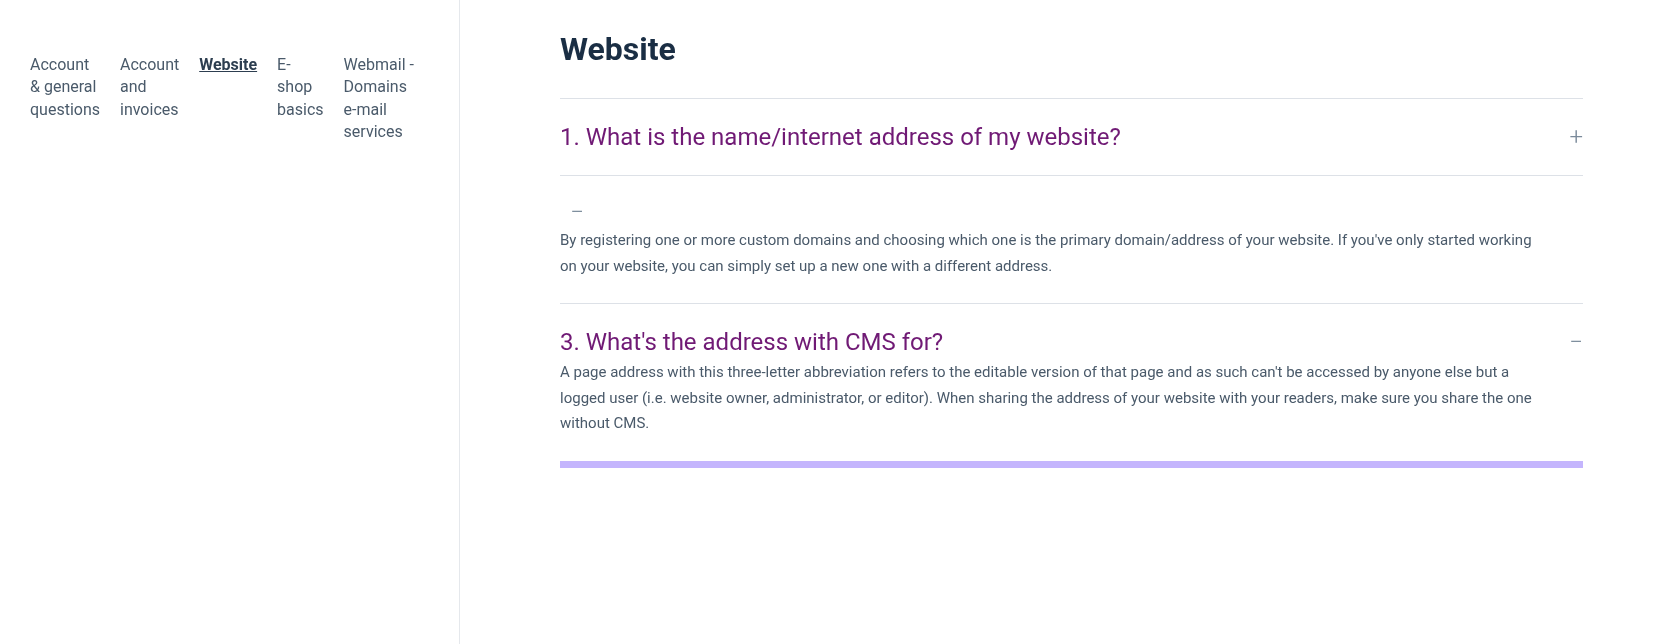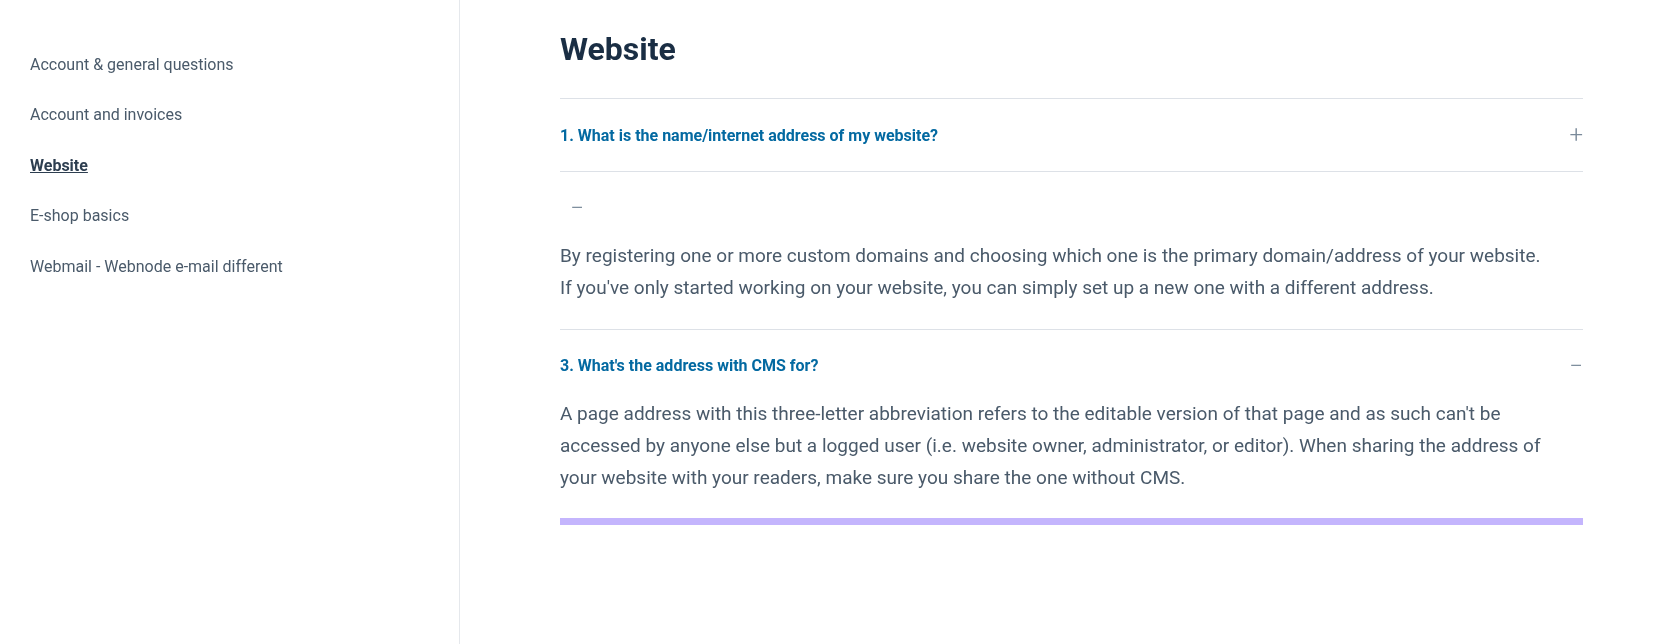--- a/index.html
+++ b/index.html
@@ -20,21 +20,21 @@
     .sidebar {
       width: 460px;
       min-width: 460px;
       padding: 40px 30px 40px 20px;
       border-right: 1px solid #e5e8ec;
     }
 
     .sidebar-nav {
       list-style: none;
       display: flex;
-      flex-direction: column;
+      flex-direction: row;
       gap: 0;
     }
 
     .sidebar-nav li {
       padding: 14px 10px;
       cursor: pointer;
     }
 
     .sidebar-nav li a {
       text-decoration: none;
@@ -76,55 +76,55 @@
     }
 
     .faq-question-row {
       display: flex;
       justify-content: space-between;
       align-items: center;
       cursor: pointer;
     }
 
     .faq-question {
-      font-size: 16px;
-      font-weight: 700;
-      color: #0369a1;
+      font-size: 24px;
+      font-weight: 400;
+      color: #701a75;
       flex: 1;
       padding-right: 20px;
     }
 
     .faq-toggle {
       font-size: 24px;
       font-weight: 300;
       color: #7a8a9a;
       min-width: 24px;
       text-align: right;
       line-height: 1;
     }
 
     .faq-answer {
-      margin-top: 20px;
-      font-size: 19px;
+      margin-top: 4px;
+      font-size: 15px;
       color: #4a5a6a;
       line-height: 1.7;
       padding-right: 40px;
     }
   </style>
 </head>
 <body>
 
 <div class="sidebar">
   <ul class="sidebar-nav">
 
   <li><a href="#">Account &amp; general questions</a></li>
       <li><a href="#">Account and invoices</a></li>
       <li class="active"><a href="#">Website</a></li>
       <li><a href="#">E-shop basics</a></li>
-      <li><a href="#">Webmail - Webnode e-mail different</a></li>
+      <li><a href="#">Webmail - Domains e-mail services</a></li>
     </ul>
 </div>
 
 <div class="main-content">
   <h1 class="page-title">Website</h1>
   <div class="faq-list">
 
   <div class="faq-item">
         <div class="faq-question-row">
           <div class="faq-question">1. What is the name/internet address of my website?</div>

